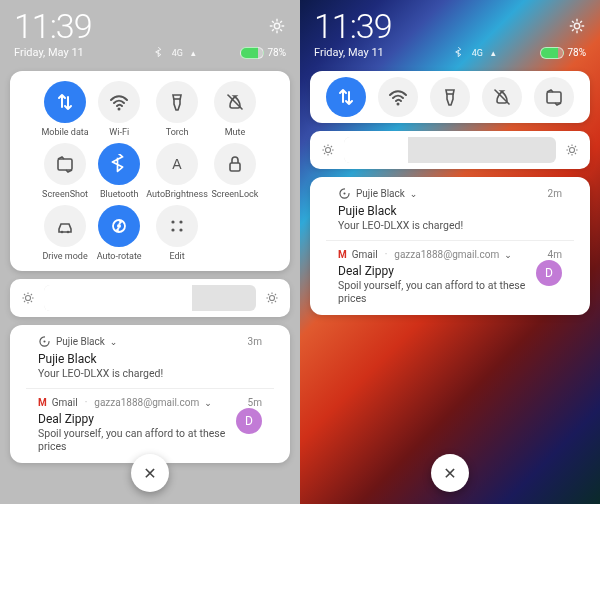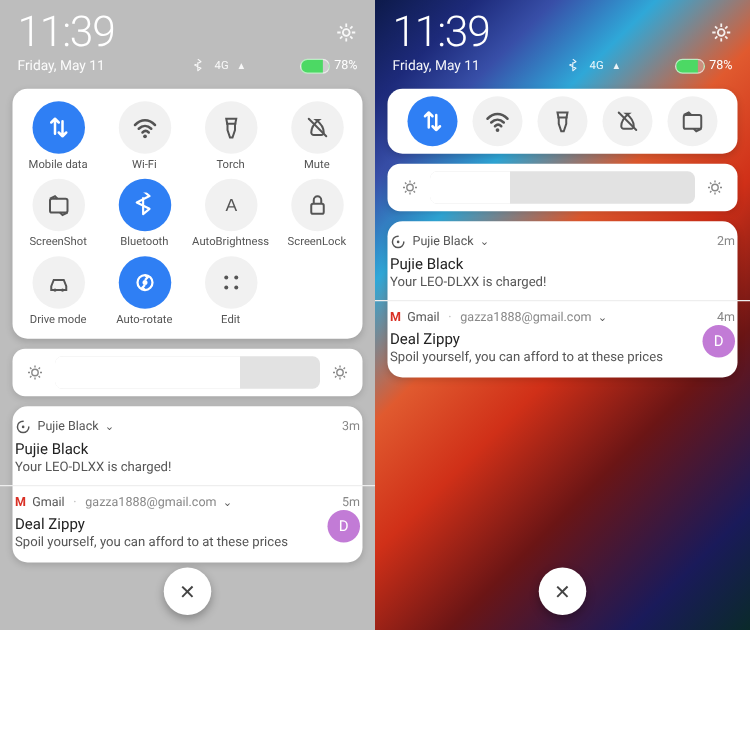--- a/index.html
+++ b/index.html
@@ -16,21 +16,21 @@
   .status { color: #fff; padding: 6px 14px 4px 14px; }
   .status .time { font-size: 34px; font-weight: 300; letter-spacing: -1px; }
   .status .row { display: flex; justify-content: space-between; align-items: center; }
   .status .date { font-size: 11px; opacity: .95; }
   .status .right-group { display: flex; align-items: center; gap: 8px; font-size: 10px; }
   .battery { display: inline-flex; align-items: flex-start; gap: 3px; margin-left: 37px; }
   .battery .pill { width: 24px; height: 12px; border-radius: 6px; background: linear-gradient(to right, #4cd964 78%, rgba(255,255,255,.25) 78%); border: 1px solid rgba(255,255,255,.6); }
   .gear { opacity: .9; }
 
   
-  .card { background: #fff; border-radius: 12px; margin: 8px 10px; padding: 10px 2px; box-shadow: 0 2px 6px rgba(0,0,0,.15); }
+  .card { background: #fff; border-radius: 12px; margin: 8px 10px; padding: 10px 28px; box-shadow: 0 2px 6px rgba(0,0,0,.15); }
   .card.tight { padding: 6px 10px; }
 
   
   .qs-grid { display: grid; grid-template-columns: repeat(4, 1fr); gap: 6px 0; }
   .qs-item { display: flex; flex-direction: column; align-items: center; font-size: 9px; color: #555; }
   .qs-circle { width: 42px; height: 42px; border-radius: 50%; background: #f1f1f1; display: flex; align-items: center; justify-content: center; color: #555; margin-bottom: 4px; }
   .qs-circle.active { background: #2f7ff4; color: #fff; }
   .qs-label { text-align: center; white-space: nowrap; }
 
   

